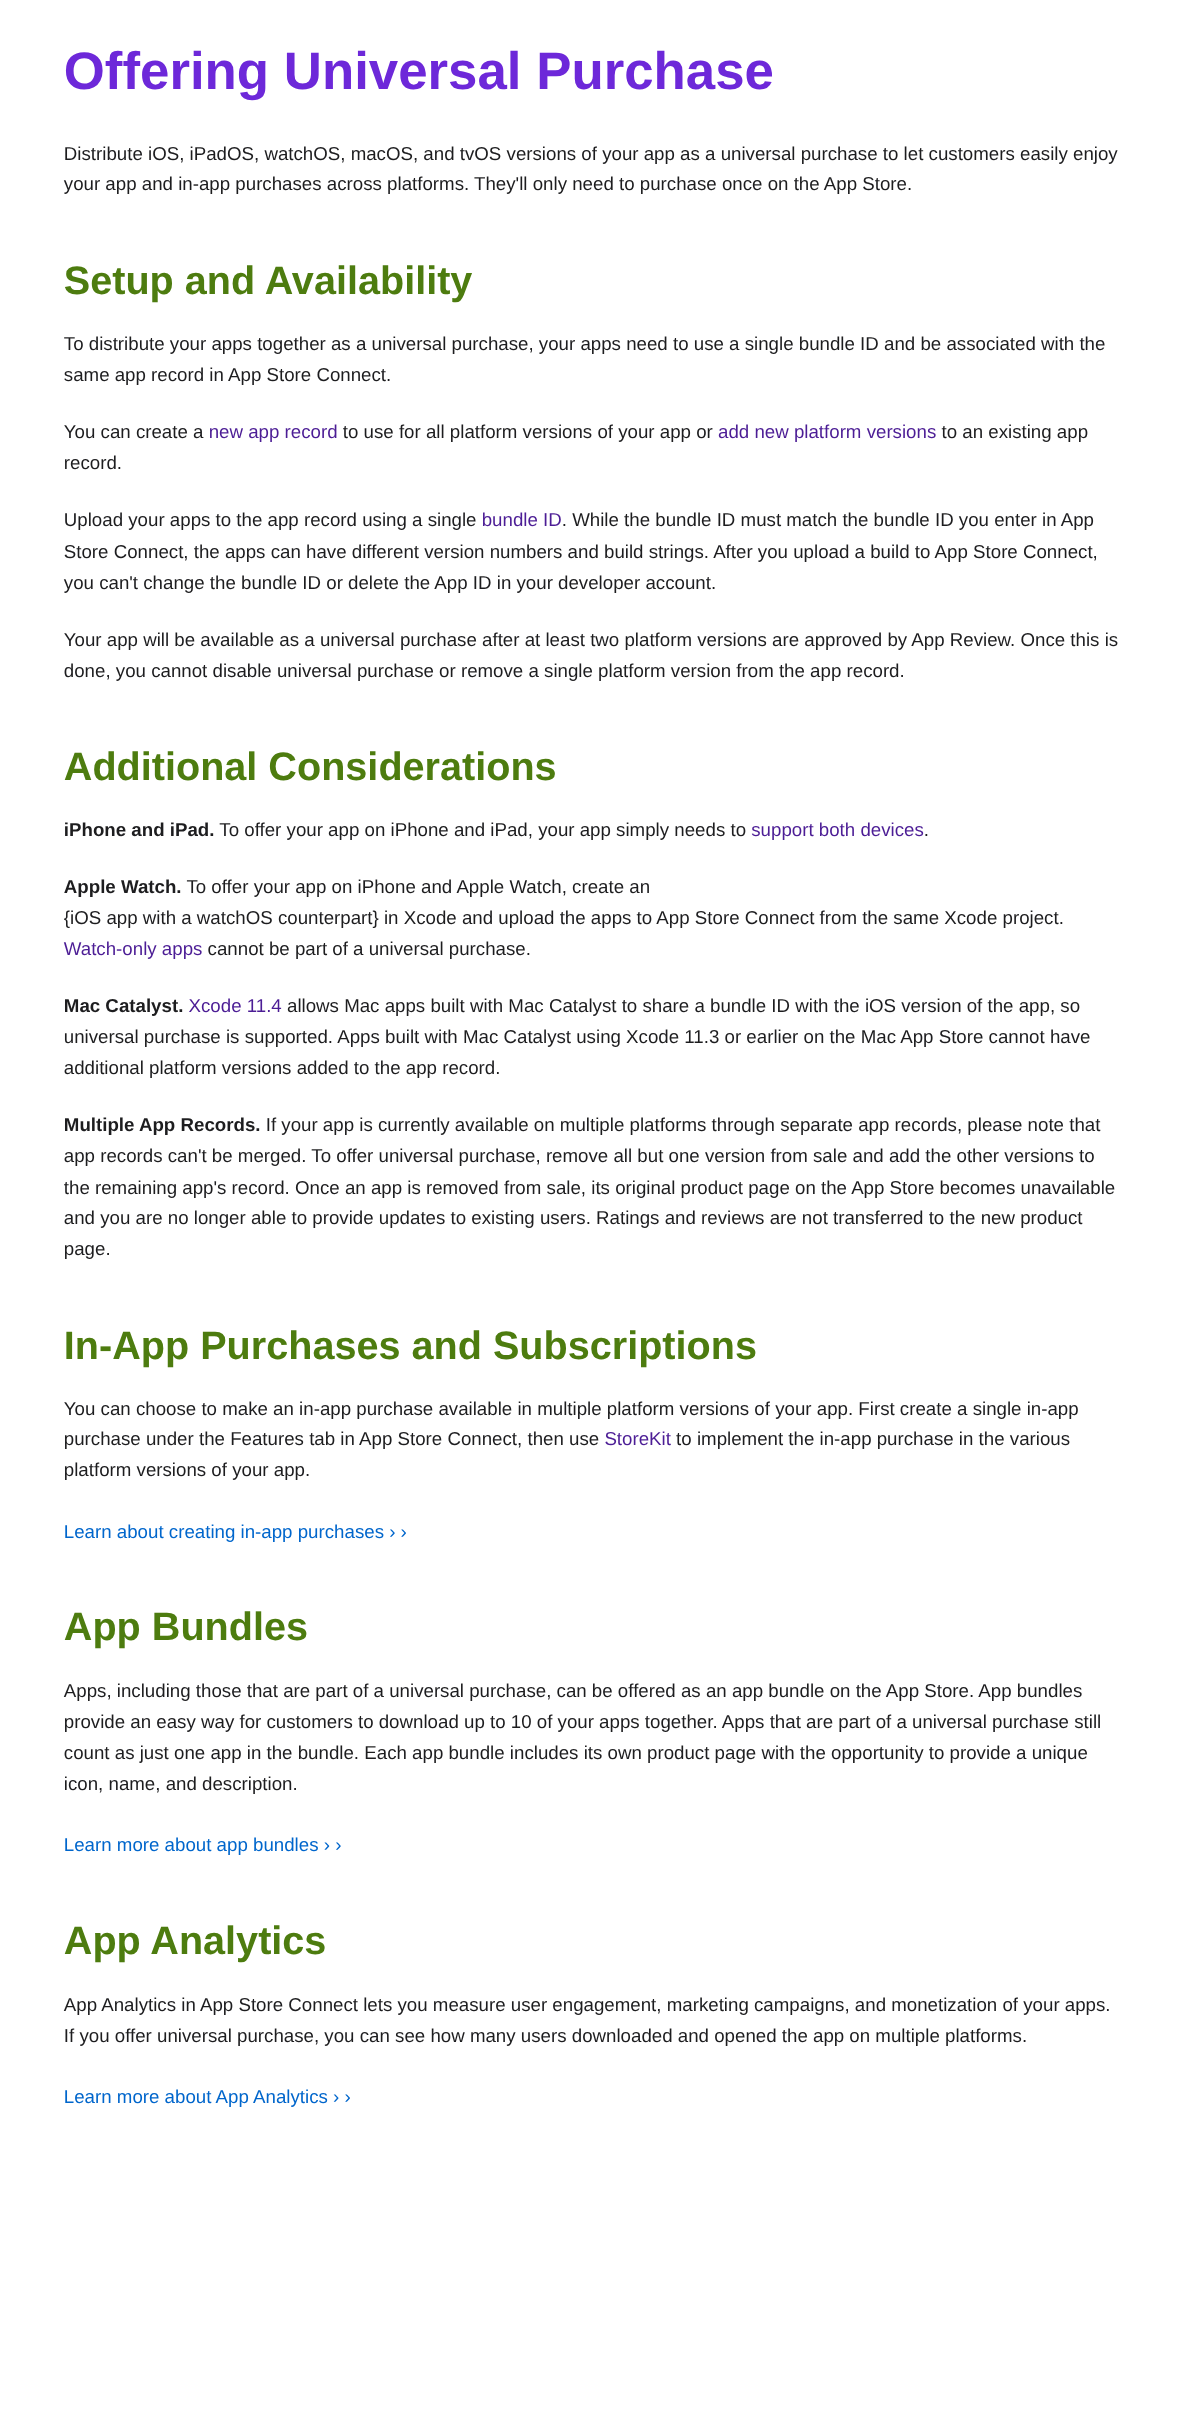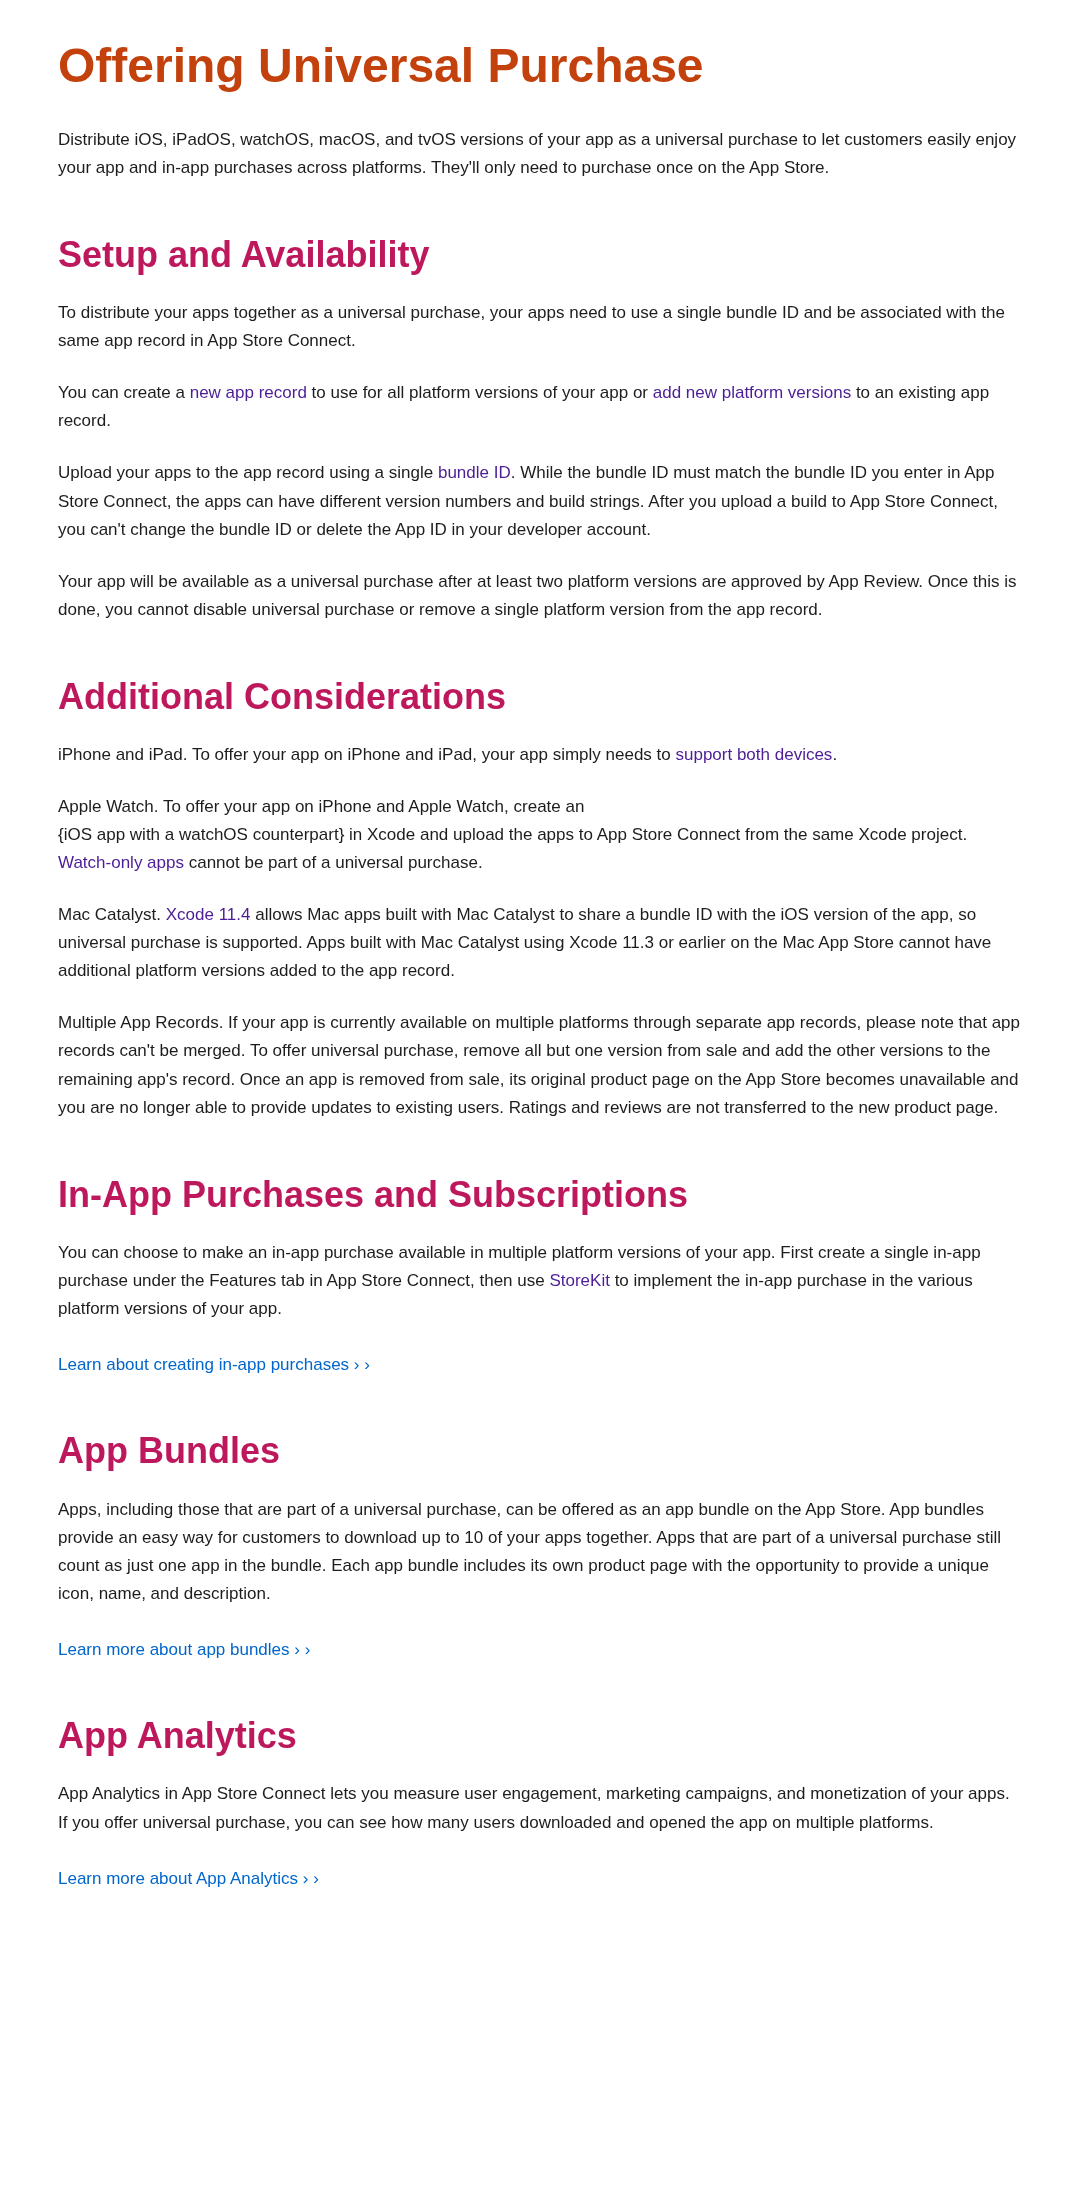--- a/index.html
+++ b/index.html
@@ -17,30 +17,30 @@
       max-width: 1080px;
       margin: 0 auto;
       padding: 40px 58px 60px 58px;
     }
 
     h1.page-title {
       font-size: 48px;
       font-weight: 700;
       line-height: 1.1;
       margin-bottom: 33px;
-      color: #c2410c;
+      color: #6d28d9;
     }
 
     h2.section-title {
       font-size: 36px;
       font-weight: 700;
       line-height: 1.15;
       margin-top: 52px;
       margin-bottom: 18px;
-      color: #be185d;
+      color: #4d7c0f;
     }
 
     p {
       font-size: 17px;
       line-height: 1.65;
       color: #1d1d1f;
       margin-bottom: 14px;
       margin-top: 24px;
     }
 
@@ -58,21 +58,21 @@
       margin-top: 14px;
       color: #0066cc;
       font-size: 17px;
     }
 
     .link-arrow::after {
       content: ' ›';
     }
 
     .bold {
-      font-weight: 400;
+      font-weight: 700;
     }
 
     .intro-text {
       margin-bottom: 0;
     }
   </style>
 </head>
 <body>
 
 <h1 class="page-title">Offering Universal Purchase</h1>

